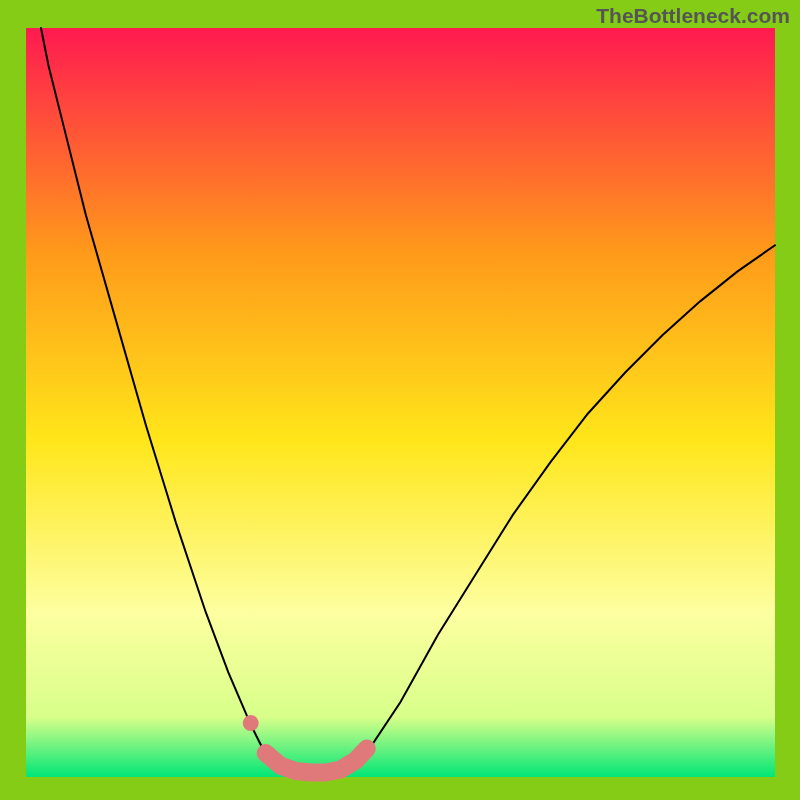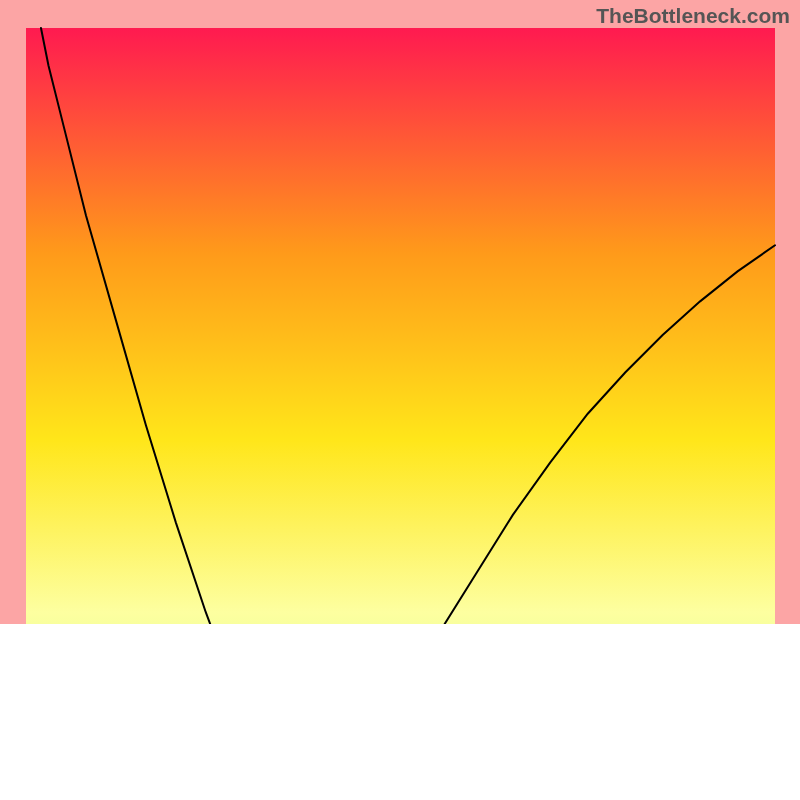--- a/index.html
+++ b/index.html
@@ -3,23 +3,23 @@
 <meta charset="utf-8">
 <style>
   body {
     margin: 0;
     padding: 0;
     background: #fff;
     font-family: Arial, Helvetica, sans-serif;
   }
   .wrap {
     width: 800px;
-    height: 624px;
+    height: 800px;
     position: relative;
-    background: #fca5a5;
+    background: #84cc16;
   }
   .attribution {
     position: absolute;
     top: 4px;
     right: 10px;
     color: #555;
     font-size: 21px;
     font-weight: 600;
     z-index: 10;
   }

